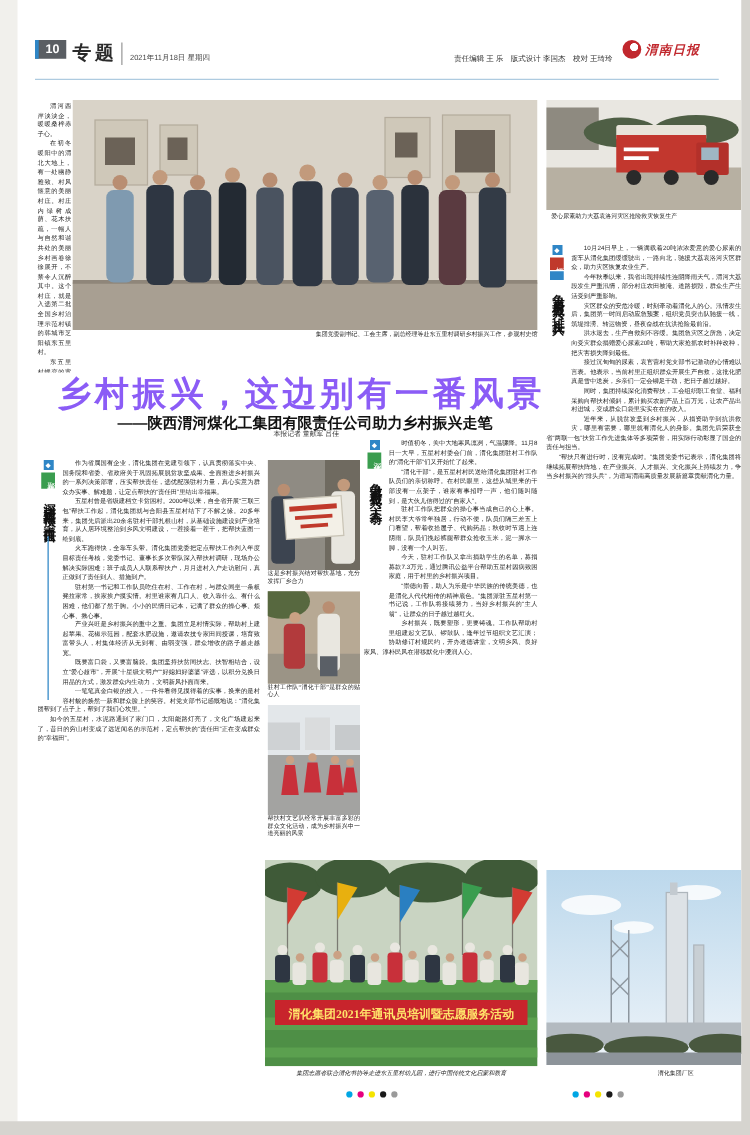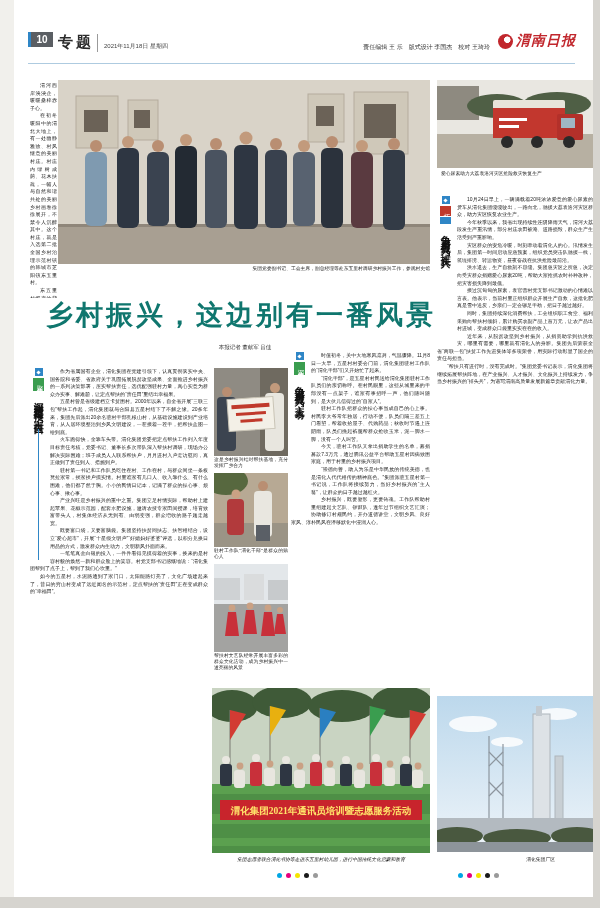--- a/index.html
+++ b/index.html
@@ -10,30 +10,30 @@
   .edge-l{position:absolute;left:0;top:0;width:14px;height:908px;background:#f1f0ec;}
 
   
   .hdr-num{position:absolute;left:28px;top:32px;width:22px;height:15px;background:#5a5e63;border-left:3px solid #2f86c6;color:#fff;font-weight:bold;font-size:10px;line-height:15px;text-align:center;}
   .hdr-sec{position:absolute;left:58px;top:33px;font-size:15px;font-weight:bold;letter-spacing:3px;color:#2b2b2b;}
   .hdr-div{position:absolute;left:97px;top:34px;height:18px;border-left:1px solid #9a9a9a;}
   .hdr-date{position:absolute;left:104px;top:42px;font-size:6px;color:#444;}
   .hdr-credits{position:absolute;left:320px;top:43px;width:170px;text-align:right;font-size:6px;color:#333;}
   .hdr-logo{position:absolute;left:498px;top:32px;display:flex;align-items:center;}
   .logo-dot{width:15px;height:15px;border-radius:50%;background:radial-gradient(circle at 62% 38%, #fff 0 3px, #c1272d 3.5px);margin-right:3px;}
-  .logo-text{font-family:"Liberation Serif",serif;font-style:italic;font-weight:bold;font-size:14px;color:#c1272d;letter-spacing:1px;}
+  .logo-text{font-family:"Liberation Serif",serif;font-style:italic;font-weight:bold;font-size:10px;color:#c1272d;letter-spacing:1px;}
   .hdr-rule{position:absolute;left:28px;top:63px;width:547px;height:1px;background:#aecbe0;}
 
   
   .bodytxt{font-size:5px;line-height:7.6px;text-align:justify;color:#1e1e1e;overflow:hidden;}
   .bodytxt p{margin:0;text-indent:2em;}
   .cap{font-family:"Liberation Serif",serif;font-size:4.8px;line-height:6.4px;color:#222;}
 
   
-  .main-title{position:absolute;left:46px;top:297px;width:372px;text-align:center;font-size:27px;font-weight:bold;letter-spacing:3px;color:#0f766e;white-space:nowrap;}
+  .main-title{position:absolute;left:46px;top:297px;width:372px;text-align:center;font-size:27px;font-weight:bold;letter-spacing:3px;color:#8b5cf6;white-space:nowrap;}
   .sub-title{position:absolute;left:58px;top:330px;width:372px;text-align:center;font-size:12px;font-weight:bold;color:#111;}
   .byline{position:absolute;left:120px;top:344px;width:250px;text-align:center;font-size:5.5px;color:#333;}
 
   
   .strip{float:left;width:17px;display:flex;flex-direction:column;align-items:center;margin-right:3px;}
   .orn{width:8px;height:8px;background:#2f86c6;position:relative;margin-bottom:2px;flex:none;}
   .orn:after{content:"";position:absolute;left:2.5px;top:2.5px;width:3px;height:3px;background:#fff;transform:rotate(45deg);}
   .tagv{writing-mode:vertical-rl;color:#fff;font-size:6.5px;letter-spacing:1.5px;padding:2px 0;width:11px;text-align:center;flex:none;}
   .titlev{writing-mode:vertical-rl;font-size:10px;font-weight:bold;letter-spacing:2px;color:#111;margin-top:3px;flex:none;}
   .vline{width:1px;background:#2f86c6;flex:1;margin-top:3px;min-height:6px;}
@@ -108,20 +108,21 @@
         <circle cx="304" cy="66" r="6" fill="#c29a7c"></circle>
           <rect x="293" y="72" width="22" height="76" rx="6" fill="#5a3a40"></rect>
         <circle cx="336" cy="64" r="6" fill="#b98e72"></circle>
           <rect x="325" y="70" width="22" height="80" rx="6" fill="#333b46"></rect>
       </g>
     </svg>
   </div>
   <div class="cap" style="position:absolute;left:58px;top:266px;width:372px;text-align:right;">集团党委副书记、工会主席，副总经理等赴东五里村调研乡村振兴工作，参观村史馆</div>
 
   <div class="main-title">乡村振兴，这边别有一番风景</div>
+  <div class="sub-title">——陕西渭河煤化工集团有限责任公司助力乡村振兴走笔</div>
   <div class="byline">本报记者 董献军 吕佳</div>
 
   <div style="position:absolute;left:30px;top:368px;width:178px;height:527px;" class="bodytxt">
     <div class="strip" style="height:192px;">
       <span class="orn"></span>
       <span class="tagv" style="background:#3a9d4f;">聚焦党建引领</span>
       <span class="titlev">深耕定点帮扶“责任田”</span>
       <span class="vline"></span>
     </div>
     <p>作为省属国有企业，渭化集团在党建引领下，认真贯彻落实中央、国务院和省委、省政府关于巩固拓展脱贫攻坚成果、全面推进乡村振兴的一系列决策部署，压实帮扶责任，选优配强驻村力量，真心实意为群众办实事、解难题，让定点帮扶的“责任田”里结出幸福果。</p>

